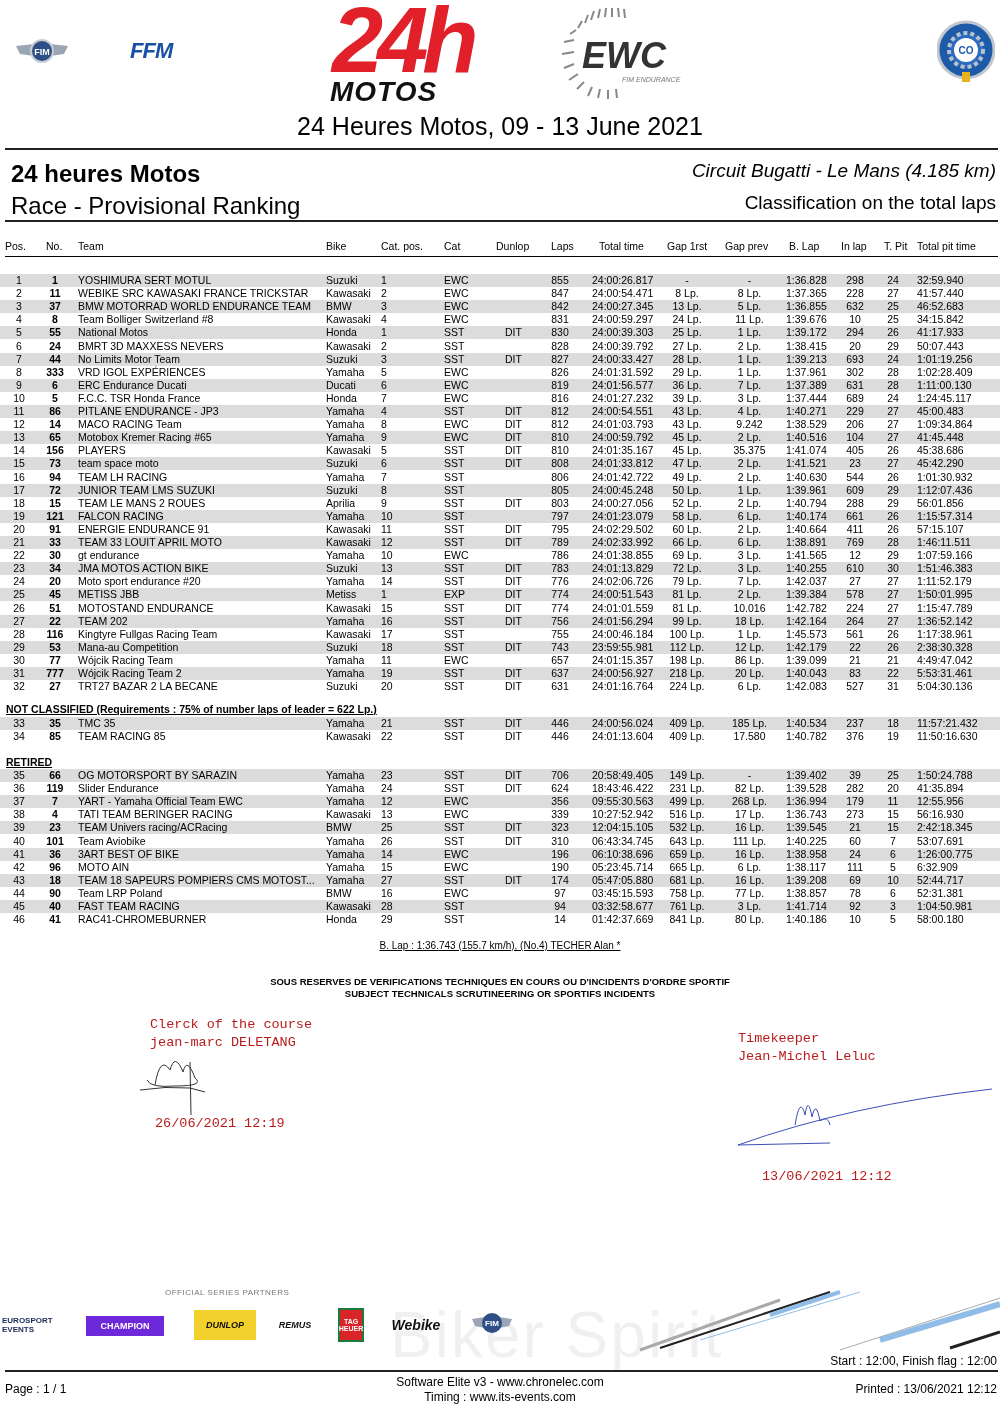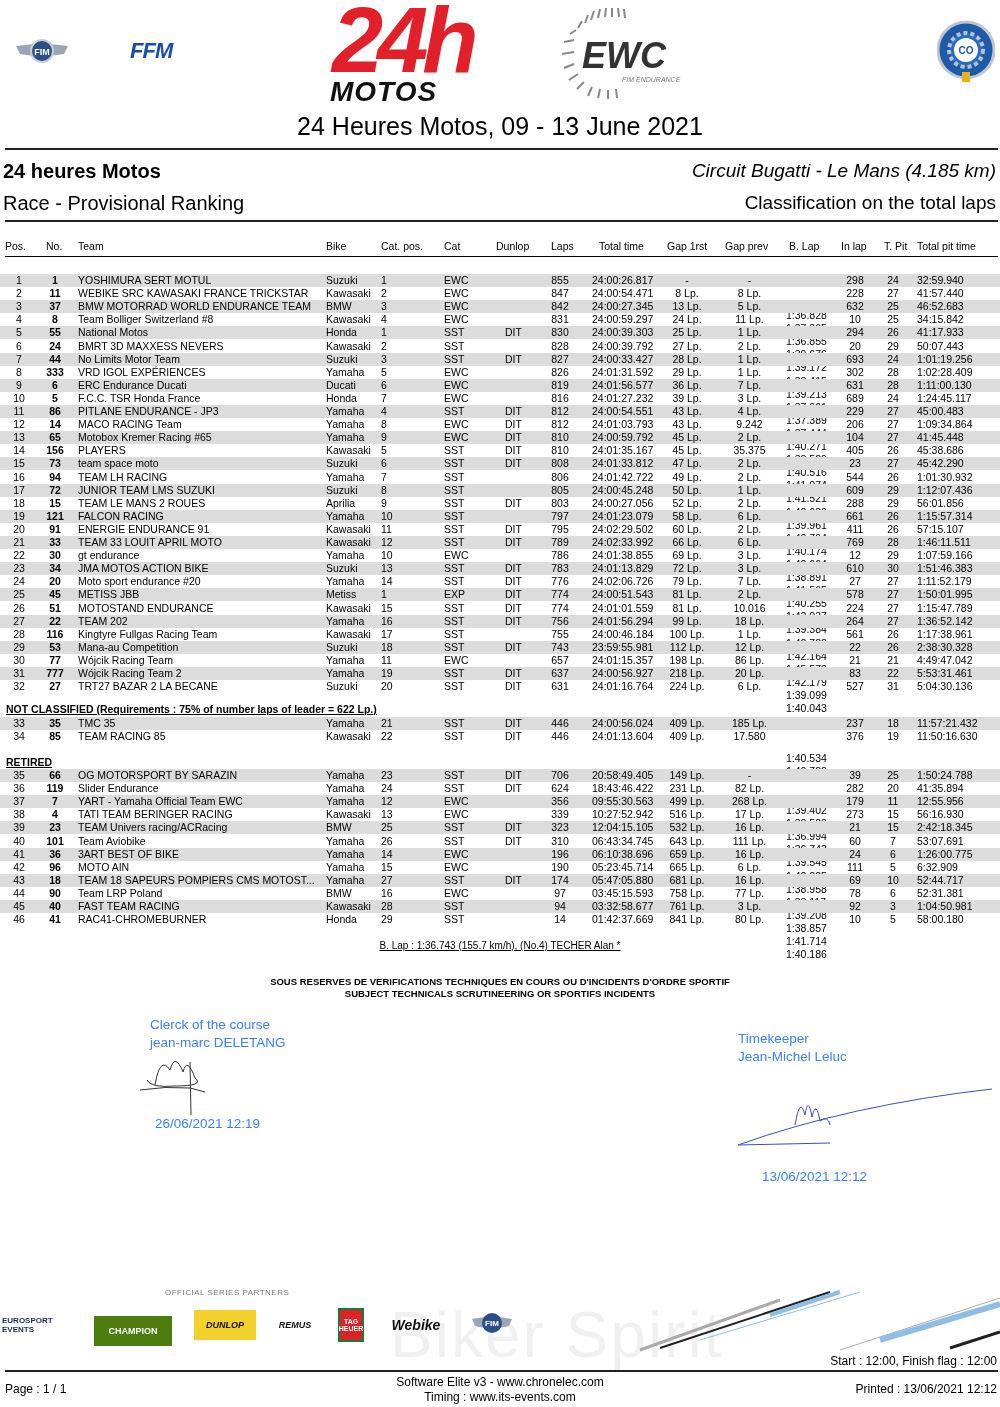--- a/index.html
+++ b/index.html
@@ -8,49 +8,49 @@
   
   .logo-fim { left: 14px; top: 36px; width: 56px; height: 34px; }
   .logo-ffm { left: 130px; top: 38px; width: 62px; height: 24px; color: #1b4fa3; font-weight: bold; font-style: italic; font-size: 22px; letter-spacing: -1px; }
   .logo-24h { left: 322px; top: 2px; width: 160px; height: 100px; }
   .logo-24h .big { position: absolute; left: 10px; top: -14px; font-size: 92px; font-weight: bold; font-style: italic; color: #e2202a; letter-spacing: -6px; }
   .logo-24h .motos { position: absolute; left: 8px; top: 74px; font-size: 28px; font-weight: bold; font-style: italic; color: #111; letter-spacing: 1px; }
   .logo-ewc { left: 552px; top: 4px; width: 145px; height: 96px; }
   .logo-aco { left: 937px; top: 14px; width: 58px; height: 76px; }
   .event-title { left: 0; top: 112px; width: 1000px; text-align: center; font-size: 25px; }
   .rule { left: 5px; width: 993px; height: 2px; background: #222; }
-  .h-left { left: 3px; font-size: 20px; }
+  .h-left { left: 11px; font-size: 24px; }
   .h-right { right: 4px; font-size: 19px; text-align: right; }
   .bold { font-weight: bold; }
   .ital { font-style: italic; }
   
   .thead { left: 0; top: 240px; width: 1000px; height: 14px; font-size: 10.5px; }
   .thead span, .row span { position: absolute; white-space: nowrap; }
   .head-rule { left: 5px; top: 256px; width: 993px; height: 1px; background: #000; }
   .row { position: absolute; left: 0; width: 1000px; height: 13px; font-size: 10.5px; line-height: 13px; }
   .row.band { background: #dcdcdc; }
   .c-pos { left: 8px; width: 22px; text-align: center; }
   .c-no { left: 40px; width: 30px; text-align: center; font-weight: bold; }
   .c-team { left: 78px; width: 245px; overflow: hidden; }
   .c-bike { left: 326px; }
   .c-catpos { left: 381px; }
   .c-cat { left: 444px; }
   .c-dunlop { left: 505px; }
   .c-laps { left: 545px; width: 30px; text-align: center; }
   .c-total { left: 592px; }
   .c-gap1 { left: 662px; width: 50px; text-align: center; }
   .c-gapp { left: 722px; width: 55px; text-align: center; }
-  .c-blap { left: 786px; margin-top: 35px; }
+  .c-blap { left: 786px; }
   .c-inlap { left: 840px; width: 30px; text-align: center; }
   .c-tpit { left: 882px; width: 22px; text-align: center; }
   .c-tpt { left: 917px; }
   .section { position: absolute; left: 6px; font-size: 10.5px; text-decoration: underline; font-weight: bold; }
   .center-note { left: 0; width: 1000px; text-align: center; font-size: 9.5px; font-weight: bold; }
   .blap-note { left: 0; width: 1000px; text-align: center; font-size: 10px; text-decoration: underline; }
-  .sig-text { font-family: Liberation Sans, sans-serif; font-size: 13.5px; color: #3b82f6; line-height: 18px; }
+  .sig-text { font-family: Liberation Mono, monospace; font-size: 13.5px; color: #b91c1c; line-height: 18px; }
   .partners-label { left: 165px; top: 1288px; font-size: 8px; color: #777; letter-spacing: 0.5px; }
   .partner { top: 1310px; height: 30px; font-size: 9px; font-weight: bold; display: flex; align-items: center; justify-content: center; }
   .watermark { left: 390px; top: 1298px; font-size: 64px; color: rgba(0,0,0,0.06); letter-spacing: 2px; }
   .foot-rule { left: 5px; top: 1370px; width: 993px; height: 2px; background: #222; }
   .foot { font-size: 12px; }
 </style>
 </head>
 <body>
 
 <div class="abs logo-fim">
@@ -942,21 +942,21 @@
 </div>
 <svg class="abs" style="left:730px;top:1085px" width="270" height="70">
   <path d="M8 60 L100 58 M8 60 Q120 20 262 4" stroke="#3b4fb5" fill="none" stroke-width="1"></path>
   <path d="M65 40 Q70 10 75 30 Q78 10 82 32 Q86 14 90 36 Q98 30 100 40" stroke="#3b4fb5" fill="none" stroke-width="1"></path>
 </svg>
 <div class="abs sig-text" style="left:762px;top:1168px">13/06/2021 12:12</div>
 
 <div class="abs watermark">Biker Spirit</div>
 <div class="abs partners-label">OFFICIAL SERIES PARTNERS</div>
 <div class="abs partner" style="left:2px;width:62px;color:#1a2a5a;font-size:8px">EUROSPORT EVENTS</div>
-<div class="abs partner" style="left:94px;width:78px;background:#4d7c0f;color:#fff;height:30px;top:1316px">CHAMPION</div>
+<div class="abs partner" style="left:86px;width:78px;background:#6d28d9;color:#fff;height:20px;top:1316px">CHAMPION</div>
 <div class="abs partner" style="left:194px;width:62px;background:#f3d12c;color:#111;font-style:italic">DUNLOP</div>
 <div class="abs partner" style="left:264px;width:62px;color:#111;font-style:italic">REMUS</div>
 <div class="abs partner" style="left:338px;width:26px;background:#d9252a;color:#fff;font-size:7px;border:2px solid #1a7a3a;height:34px;top:1308px;text-align:center">TAG HEUER</div>
 <div class="abs partner" style="left:388px;width:56px;color:#111;font-style:italic;font-size:14px">Webike</div>
 <div class="abs partner" style="left:470px;width:44px;color:#fff;font-size:8px">
   <svg width="44" height="30" viewBox="0 0 44 30">
       <path d="M2 9 L15 7 L15 18 L5 16Z M42 9 L29 7 L29 18 L39 16Z" fill="#9aa6b4"></path>
       <circle cx="22" cy="13" r="10" fill="#2e4f86"></circle>
       <text x="22" y="16" font-size="8" fill="#fff" text-anchor="middle" font-family="Liberation Sans, sans-serif" font-weight="bold">FIM</text>
     </svg>

